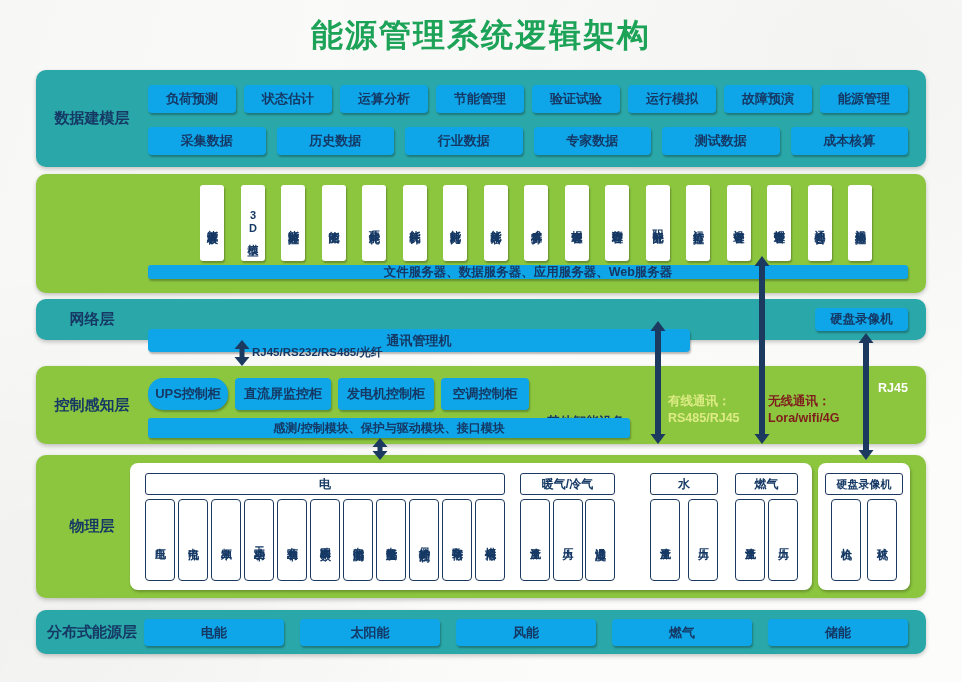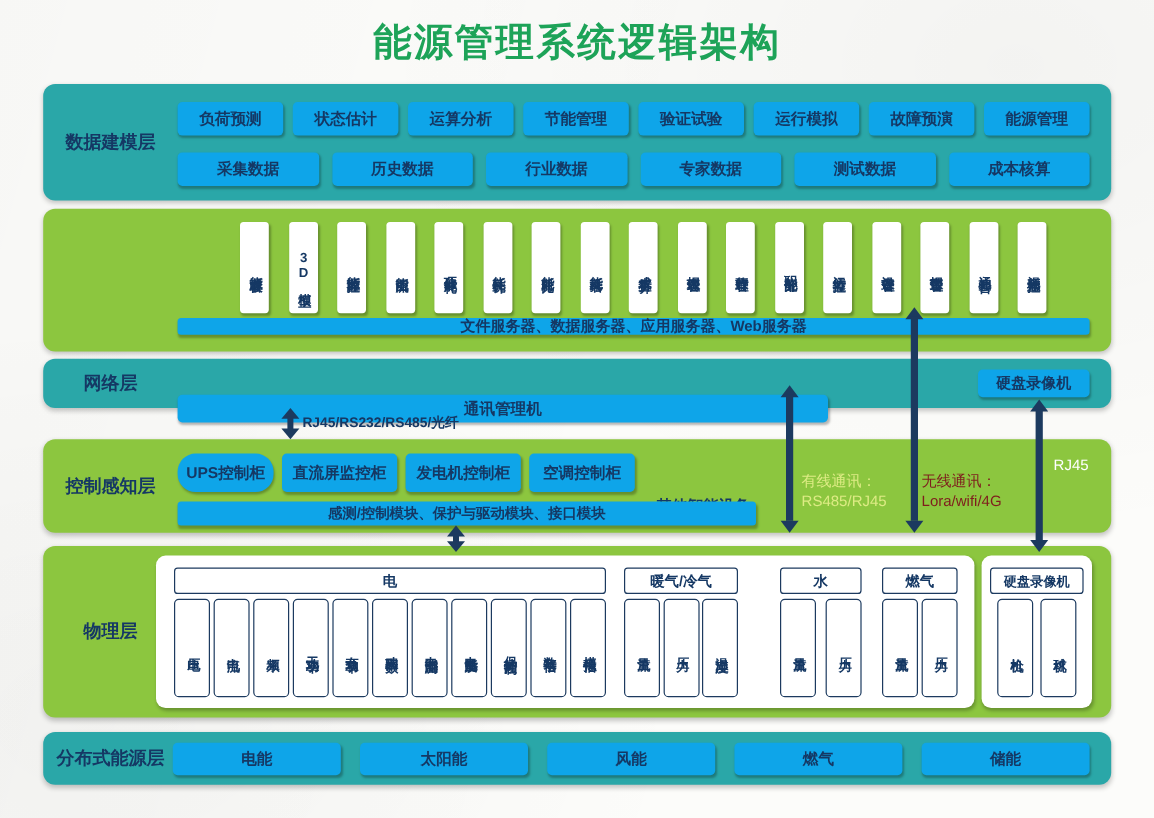--- a/index.html
+++ b/index.html
@@ -53,21 +53,21 @@
   .servers{position:absolute;left:112px;right:18px;top:91px;height:14px;font-size:12.5px;border-radius:3px;}
   .comm{position:absolute;left:112px;width:542px;top:9px;height:23px;margin-top:21px;}
   .net-dvr{position:absolute;right:18px;width:93px;top:9px;height:23px;font-size:12.5px;}
   .cabinets{left:112px;top:12px;height:32px;gap:7px;}
   .cabinets .wbox:nth-child(1){width:80px;border-radius:15px;}
   .cabinets .wbox:nth-child(2){width:96px;}
   .cabinets .wbox:nth-child(3){width:96px;}
   .cabinets .wbox:nth-child(4){width:88px;}
   .cabinets .wbox:nth-child(5){width:100px;margin-top:44px;}
   .ctrl-bar{position:absolute;left:112px;width:482px;top:52px;height:20px;font-size:12px;border-radius:3px;}
-  .comm-label{position:absolute;font-weight:normal;font-size:12.5px;line-height:17px;white-space:nowrap;}
+  .comm-label{position:absolute;font-weight:bold;font-size:12.5px;line-height:17px;white-space:nowrap;}
   .comm-label span{display:block;}
   .wired{left:632px;top:27px;color:#DDEB84;}
   .wireless{left:732px;top:27px;color:#7f1d1d;}
   .rj45-tag{left:842px;top:14px;color:#ffffff;}
   .panel{position:absolute;top:8px;height:127px;background:#fff;border-radius:8px;box-shadow:1px 2px 3px rgba(0,0,0,0.25);}
   .main-panel{left:94px;width:682px;}
   .dvr-panel{right:16px;width:92px;}
   .pgroup{position:absolute;top:0;height:100%;}
   .ghead{
     position:absolute;left:0;right:0;top:10px;height:20px;

